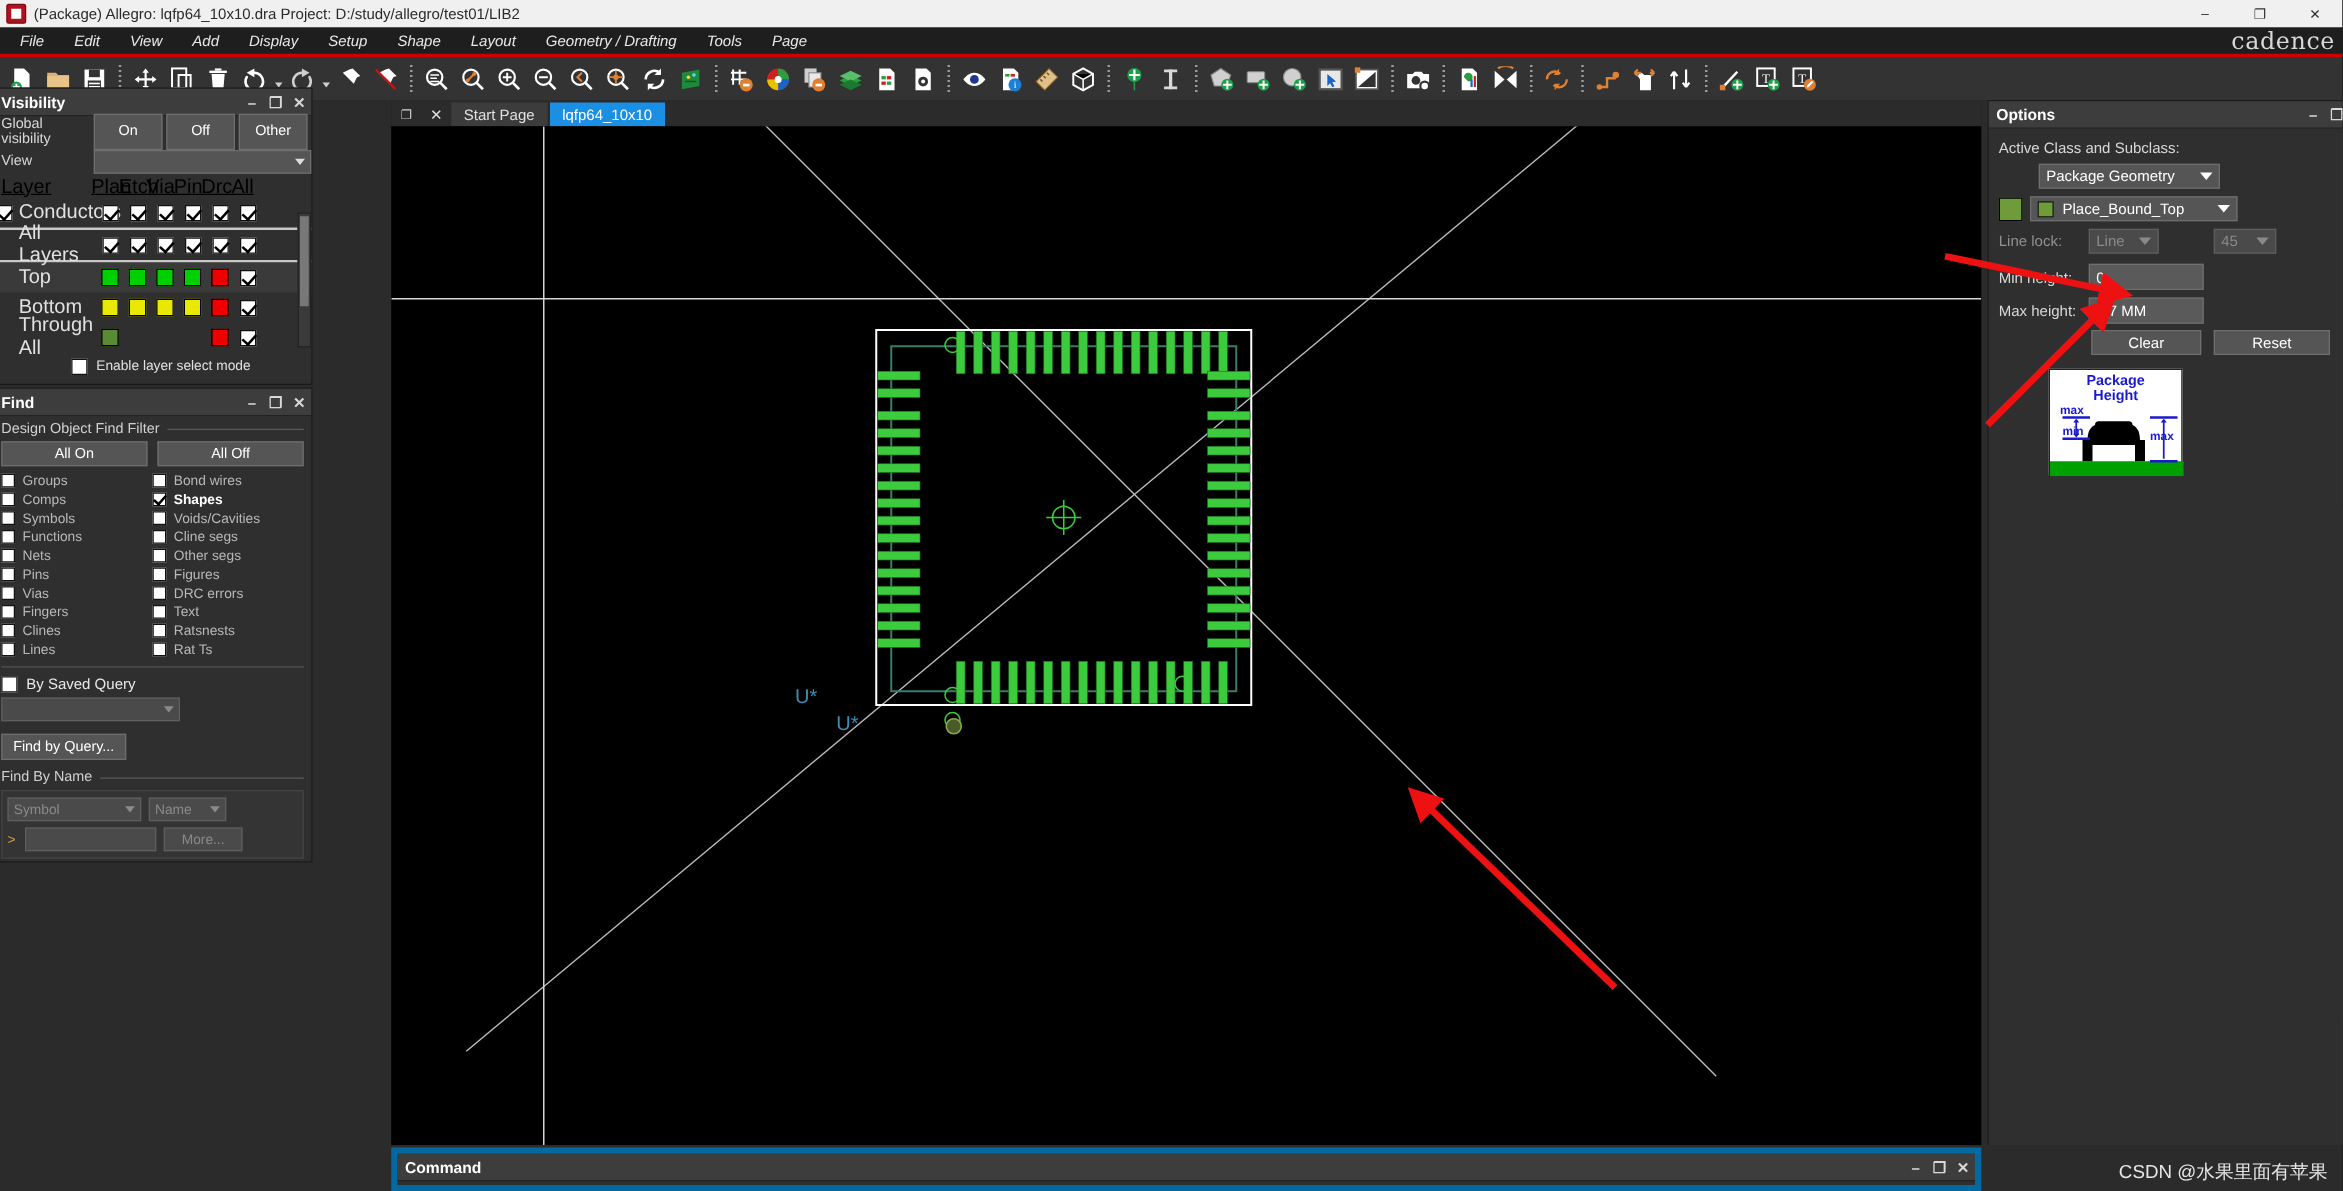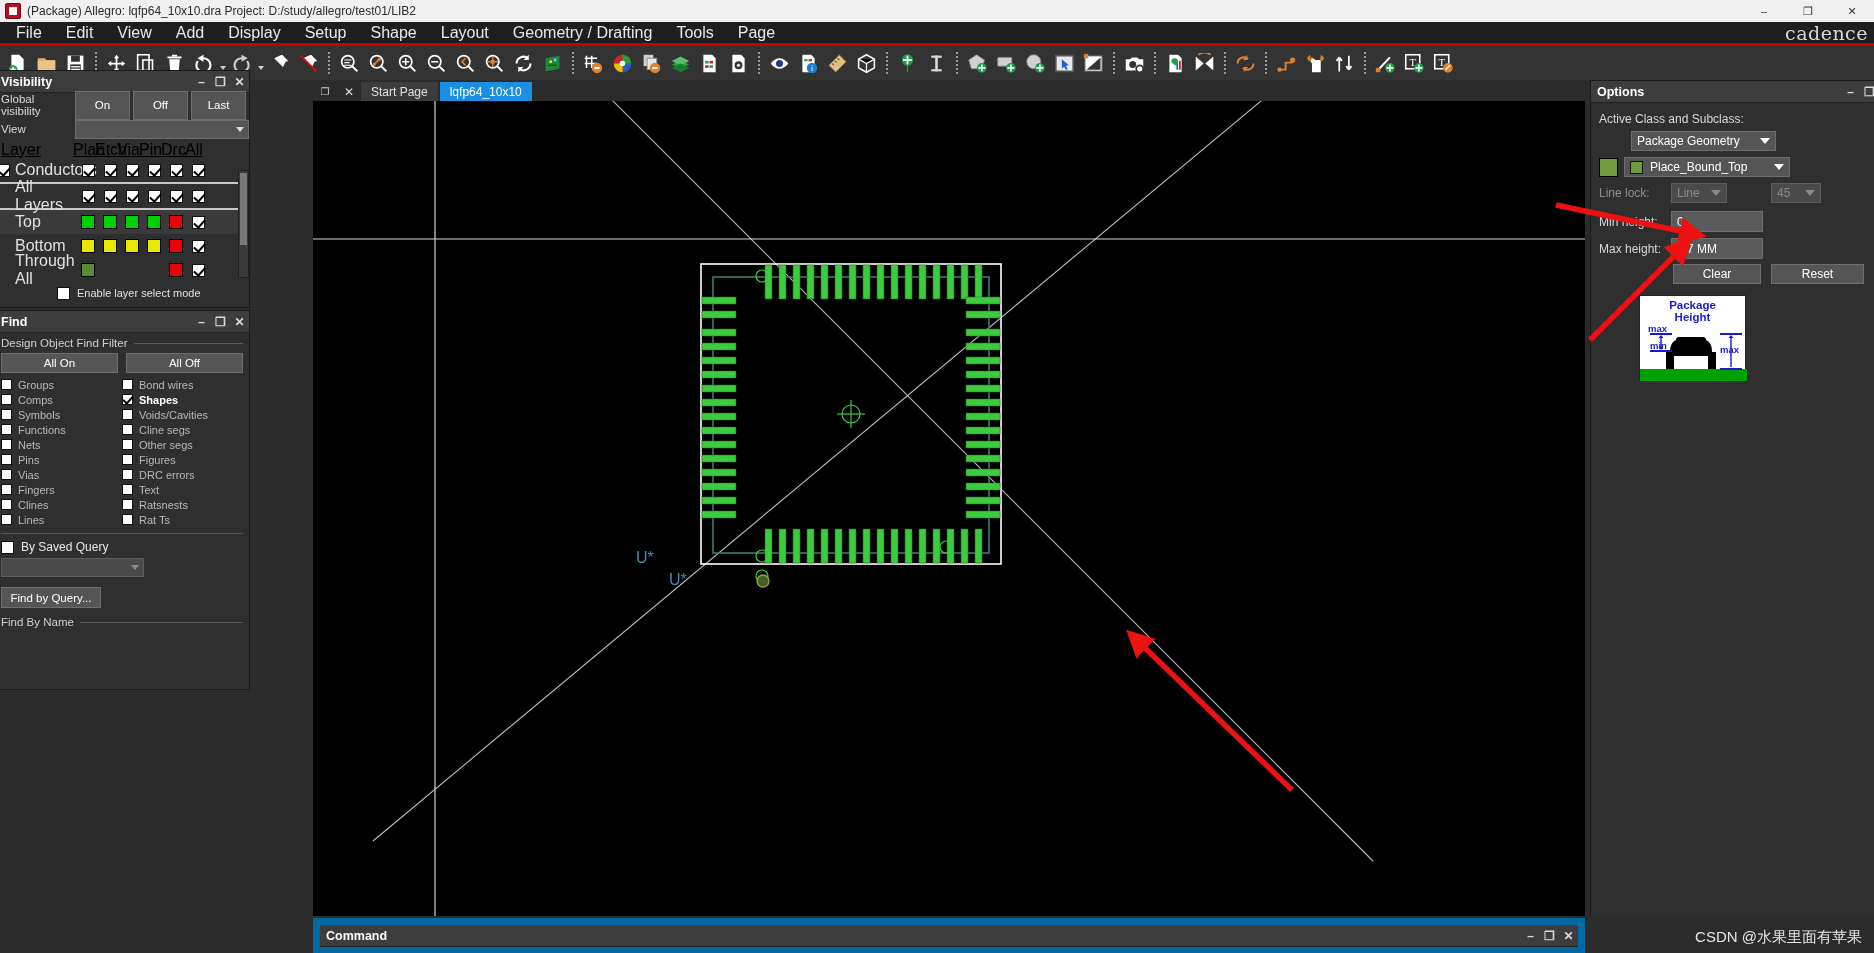--- a/index.html
+++ b/index.html
@@ -36,21 +36,21 @@
   }
   #titlebar .win-btn:last-child { color: #333; }
 
   
   #menubar {
     position: absolute; left: 0; top: 22px; width: 1874px; height: 21px;
     background: #1e1e1e; display: flex; align-items: center;
     padding-left: 4px;
   }
   #menubar .menu-item {
-    color: #e8e8e8; font-size: 16px; padding: 3px 12px; white-space: nowrap;
+    color: #e8e8e8; font-size: 12px; padding: 3px 12px; white-space: nowrap; font-style: italic;
   }
   #cadence-logo {
     position: absolute; right: 6px; top: 22px; height: 22px;
     color: #d8d8d8; font-size: 19px; letter-spacing: 0.5px;
     font-family: "DejaVu Serif", serif;
   }
   #redline {
     position: absolute; left: 0; top: 43px; width: 1874px; height: 3px;
     background: #cc0000;
   }
@@ -156,21 +156,21 @@
   #tabbar { position:absolute; left:0; top:0; width:1272px; height:21px; background:#2b2b2b; display:flex; align-items:flex-end; }
   .tab {
     height: 19px; padding: 0 10px; display:flex; align-items:center;
     font-size: 12px; color: #e0e0e0; background: #3c3c3c; margin-right: 2px;
   }
   .tab.active { background: #1a8fe3; color:#ffffff; }
   #canvas {
     position:absolute; left:0; top:21px; width:1272px; height:815px;
     background:#000000; overflow:hidden;
   }
-  #command-panel { position:absolute; left:313px; top:918px; width:1272px; height:35px; background:#2f2f2f; border:7px solid #0369a1; }
+  #command-panel { position:absolute; left:313px; top:918px; width:1272px; height:35px; background:#2f2f2f; border:5px solid #0369a1; }
 
   
   #options-panel { left:1590px; top:80px; width:290px; height:836px; }
   .opt-label { color:#d8d8d8; font-size:12px; }
   .opt-label.dim { color: #909090; }
   .opt-combo {
     height: 20px; background:#555; border:1px solid #6e6e6e; color:#fff; font-size:12px;
     display:flex; align-items:center; padding: 0 5px;
   }
   .opt-combo .caret { margin-left:auto; border-left:5px solid transparent;border-right:5px solid transparent;border-top:6px solid #ffffff; }
@@ -575,21 +575,21 @@
       <span class="pt-btn">❐</span>
       <span class="pt-btn">✕</span>
     </span>
   </div>
   <div class="panel-body">
 
     <div class="vis-row">
       <div class="vis-label">Global visibility</div>
       <div class="vis-btn" style="width:62px">On</div>
       <div class="vis-btn" style="width:62px">Off</div>
-      <div class="vis-btn" style="width:62px">Last</div>
+      <div class="vis-btn" style="width:62px">Other</div>
     </div>
 
     <div class="vis-row">
       <div class="vis-label">View</div>
       <div class="vis-combo" style="width:185px">
         <span></span>
         <span class="caret"></span>
       </div>
     </div>
 
@@ -848,20 +848,37 @@
 
     <div style="padding:8px 6px 4px 6px;">
       <div class="find-btn" style="width:100px;height:21px">Find by Query...</div>
     </div>
 
     <div class="group-label">
       <span>Find By Name</span>
       <span class="line"></span>
     </div>
 
+    <div style="background:#343434;border:1px solid #444;margin:2px 6px;padding:5px 4px;">
+      <div style="display:flex;gap:6px;margin-bottom:5px;">
+        <div class="disabled-combo" style="width:107px">
+          <span>Symbol</span>
+          <span class="caret"></span>
+        </div>
+        <div class="disabled-combo" style="width:62px">
+          <span>Name</span>
+          <span class="caret"></span>
+        </div>
+      </div>
+      <div style="display:flex;gap:6px;align-items:center;">
+        <span style="color:#d8a040;font-size:11px;width:8px;">&gt;</span>
+        <div class="disabled-input" style="width:105px"></div>
+        <div class="disabled-btn" style="width:63px">More...</div>
+      </div>
+    </div>
   </div>
 </div>
 
 <div id="canvas-wrap">
   <div id="tabbar">
     <div style="width:24px;height:19px;display:flex;align-items:center;justify-content:center;color:#cfcfcf;font-size:10px;">❐</div>
     <div style="width:24px;height:19px;display:flex;align-items:center;justify-content:center;color:#e0e0e0;font-size:12px;">✕</div>
     <div class="tab">Start Page</div>
     <div class="tab active">lqfp64_10x10</div>
   </div>

